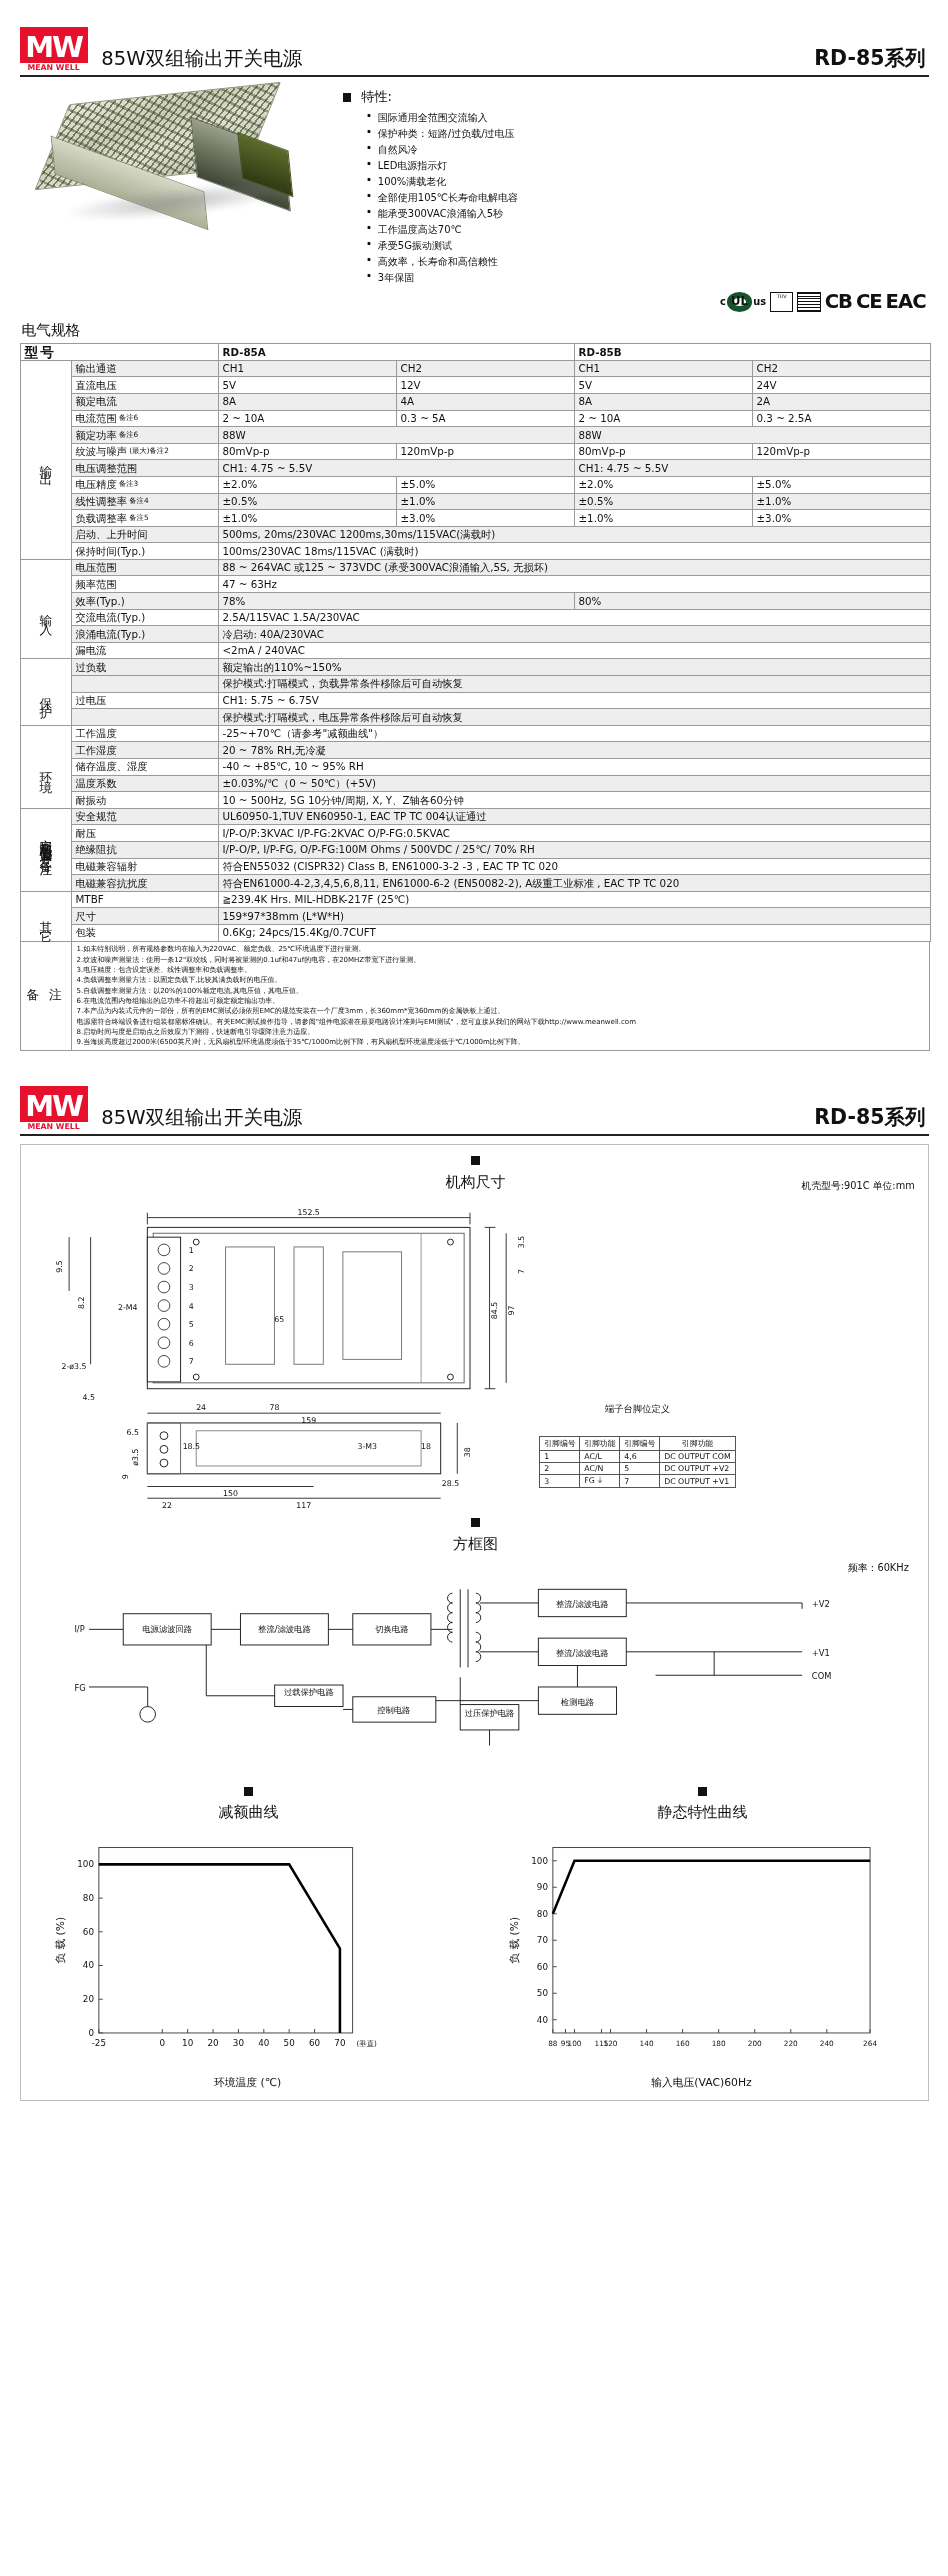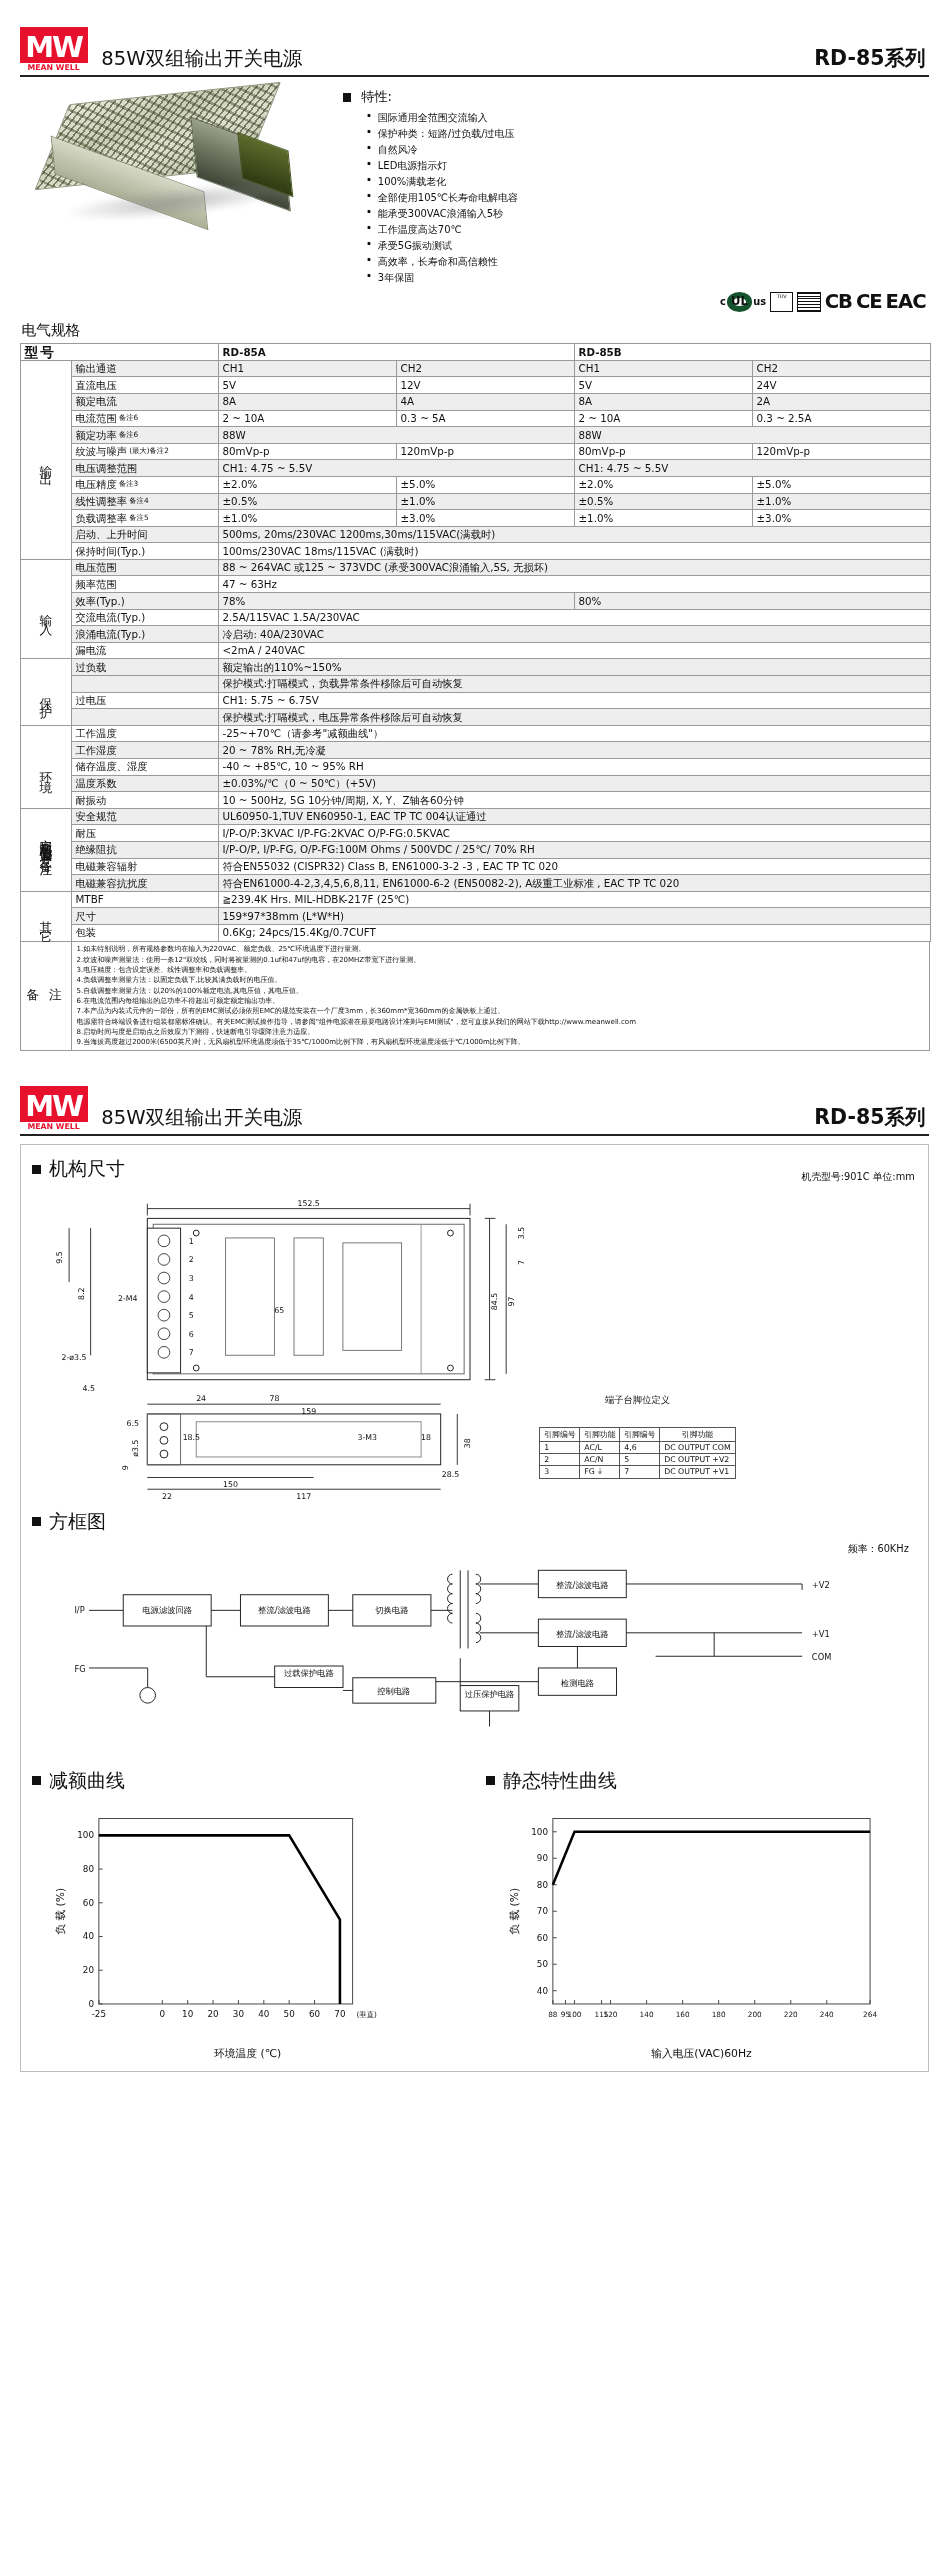--- a/index.html
+++ b/index.html
@@ -124,21 +124,21 @@
     width: 51px; border-right:1px solid #9a9a9a; font-size:12.7px; letter-spacing:2.9px;
     display:flex; align-items:center; justify-content:center;
   }
   .notes .nbody { flex:1; padding: 2.9px 4.9px; }
   .notes p { margin:0; font-size: 7px; line-height: 10.3px; }
   .filename { text-align:right; font-size: 7.8px; font-style:italic; padding: 5.9px 21.5px 9.8px 0; }
 
   
   .p2 { margin-top: 7.8px; }
   .p2-box { margin: 7.8px 19.6px 0 19.6px; border:1px solid #bdbdbd; padding: 9.8px; }
-  .blk-head { display:flex; align-items:center; gap:7.8px; font-size:19px; margin: 2px 0 5.9px 2px; }
+  .blk-head { display:flex; align-items:center; gap:7.8px; font-size:15px; margin: 2px 0 5.9px 2px; flex-direction: column; }
   .mech-note { text-align:right; font-size:9.8px; margin-top:-17.6px; padding-right:3.9px; }
 
   
   .mech { position:relative; height: 323px; }
   svg { display:block; }
   .pin-table { border-collapse:collapse; font-size:7.8px; }
   .pin-table td, .pin-table th { border:1px solid #555; padding:1px 3.9px; font-size:7.8px; font-weight:normal;}
   .pin-title { font-size:9.3px; text-align:center; margin-bottom:20px; }
 
   

